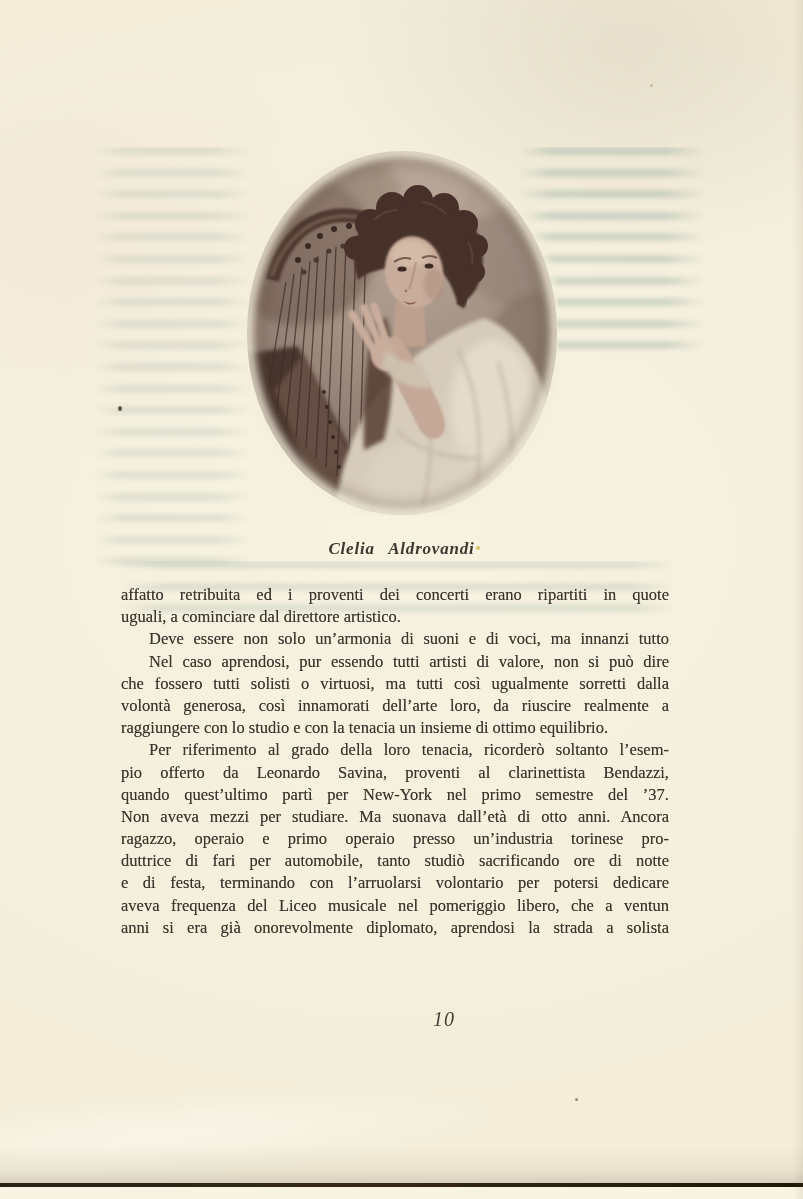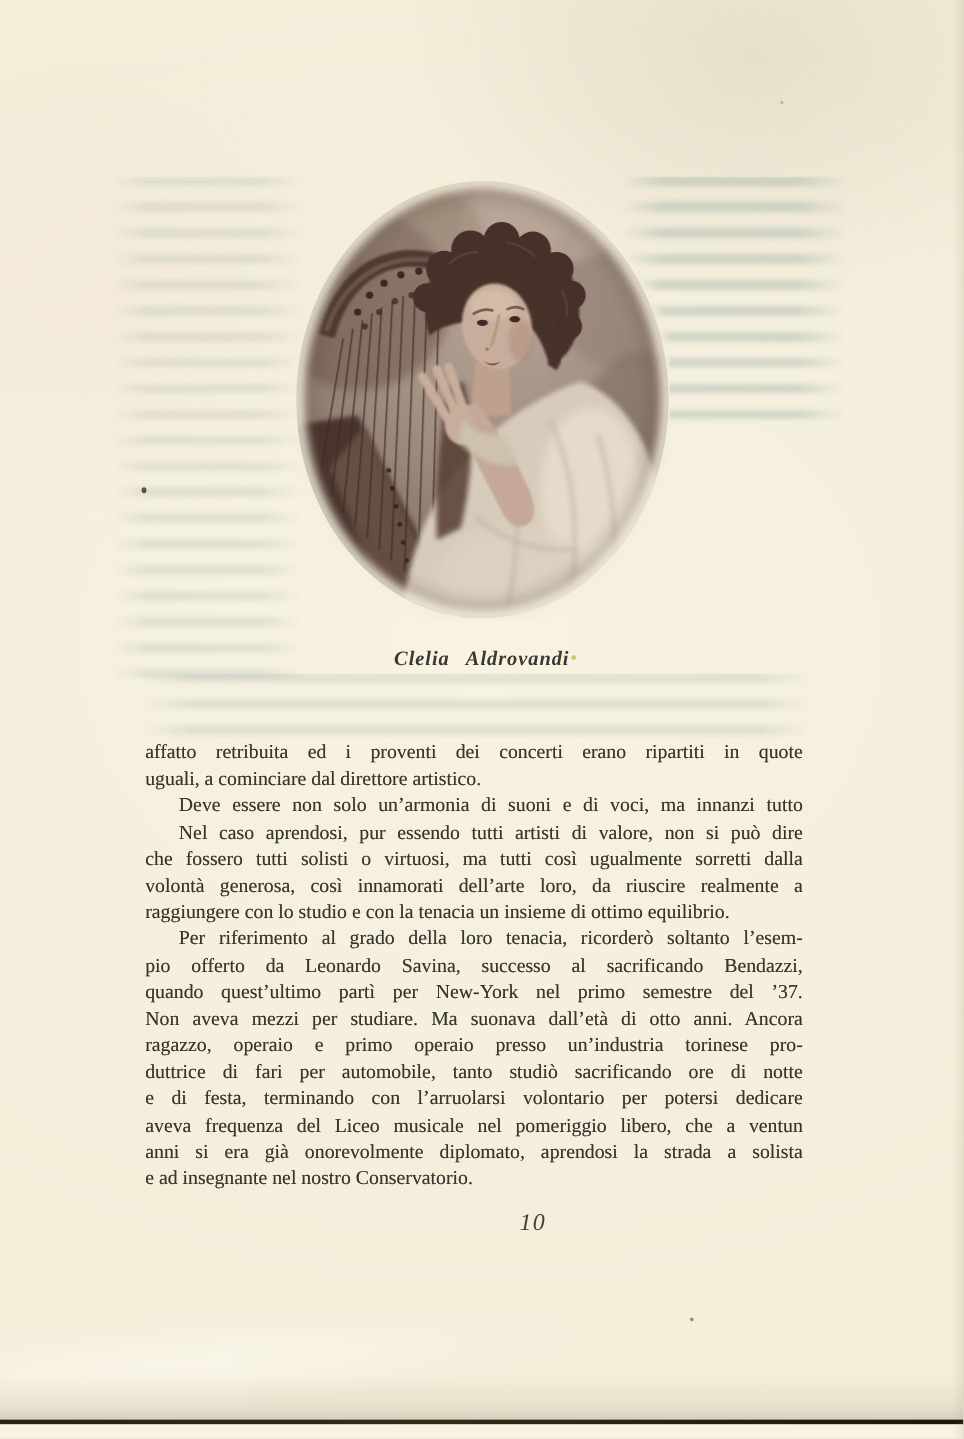--- a/index.html
+++ b/index.html
@@ -40,21 +40,21 @@
   .portrait svg{display:block;width:100%;height:100%;}
   .caption{
     position:absolute;left:0;top:539px;width:803px;
     text-align:center;
     font-style:italic;font-weight:bold;font-size:17px;
     letter-spacing:0.8px;word-spacing:9px;
     color:#3c3731;
   }
   
   .body-text{
-    position:absolute;left:121px;top:616px;width:548px;
+    position:absolute;left:121px;top:584px;width:548px;
     font-size:16.5px;color:#39342c;
     text-shadow:0 0 0.4px rgba(57,52,44,0.55);
   }
   .line{
     height:22.2px;line-height:22.2px;
     text-align:justify;text-align-last:justify;
     text-justify:inter-word;
     overflow:hidden;white-space:nowrap;
   }
   .line{white-space:normal;}
@@ -253,29 +253,28 @@
 
   <div class="body-text">
       <div class="line">affatto retribuita ed i proventi dei concerti erano ripartiti in quote</div>
       <div class="line last">uguali, a cominciare dal direttore artistico.</div>
       <div class="line indent">Deve essere non solo un’armonia di suoni e di voci, ma innanzi tutto</div>
       <div class="line indent">Nel caso aprendosi, pur essendo tutti artisti di valore, non si può dire</div>
       <div class="line">che fossero tutti solisti o virtuosi, ma tutti così ugualmente sorretti dalla</div>
       <div class="line">volontà generosa, così innamorati dell’arte loro, da riuscire realmente a</div>
       <div class="line last">raggiungere con lo studio e con la tenacia un insieme di ottimo equilibrio.</div>
       <div class="line indent">Per riferimento al grado della loro tenacia, ricorderò soltanto l’esem-</div>
-      <div class="line">pio offerto da Leonardo Savina, successo al sacrificando Bendazzi,</div>
+      <div class="line">pio offerto da Leonardo Savina, proventi al clarinettista Bendazzi,</div>
       <div class="line">quando quest’ultimo partì per New-York nel primo semestre del ’37.</div>
       <div class="line">Non aveva mezzi per studiare. Ma suonava dall’età di otto anni. Ancora</div>
       <div class="line">ragazzo, operaio e primo operaio presso un’industria torinese pro-</div>
       <div class="line">duttrice di fari per automobile, tanto studiò sacrificando ore di notte</div>
       <div class="line">e di festa, terminando con l’arruolarsi volontario per potersi dedicare</div>
       <div class="line">aveva frequenza del Liceo musicale nel pomeriggio libero, che a ventun</div>
       <div class="line">anni si era già onorevolmente diplomato, aprendosi la strada a solista</div>
-      <div class="line last">e ad insegnante nel nostro Conservatorio.</div>
     </div>
 
   <div class="page-number">10</div>
 
   <div class="wrinkle-highlight"></div>
   <div class="bottom-shadow"></div>
   <div class="bottom-edge-line"></div>
   <div class="below-edge"></div>
   <div class="right-edge-shade"></div>
 

